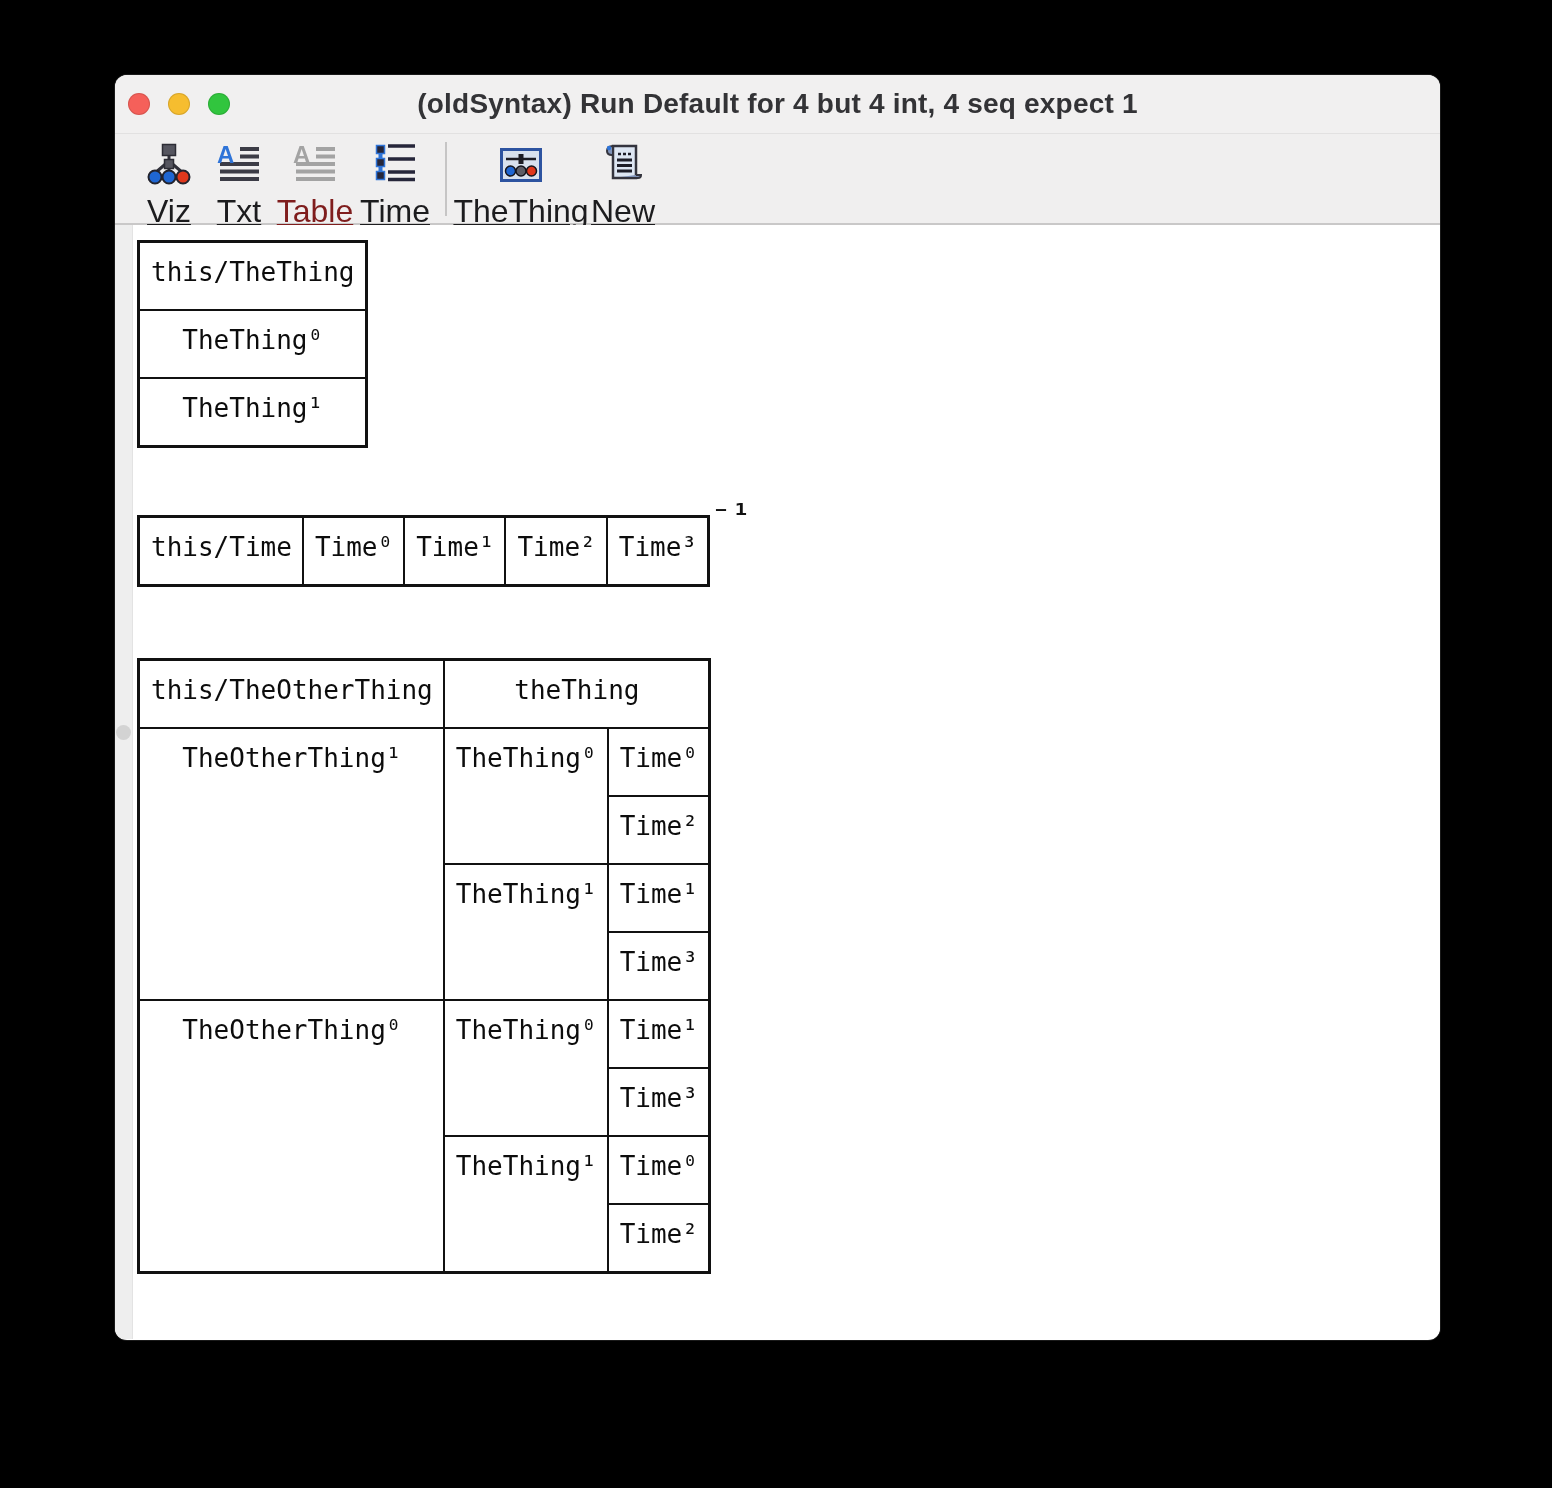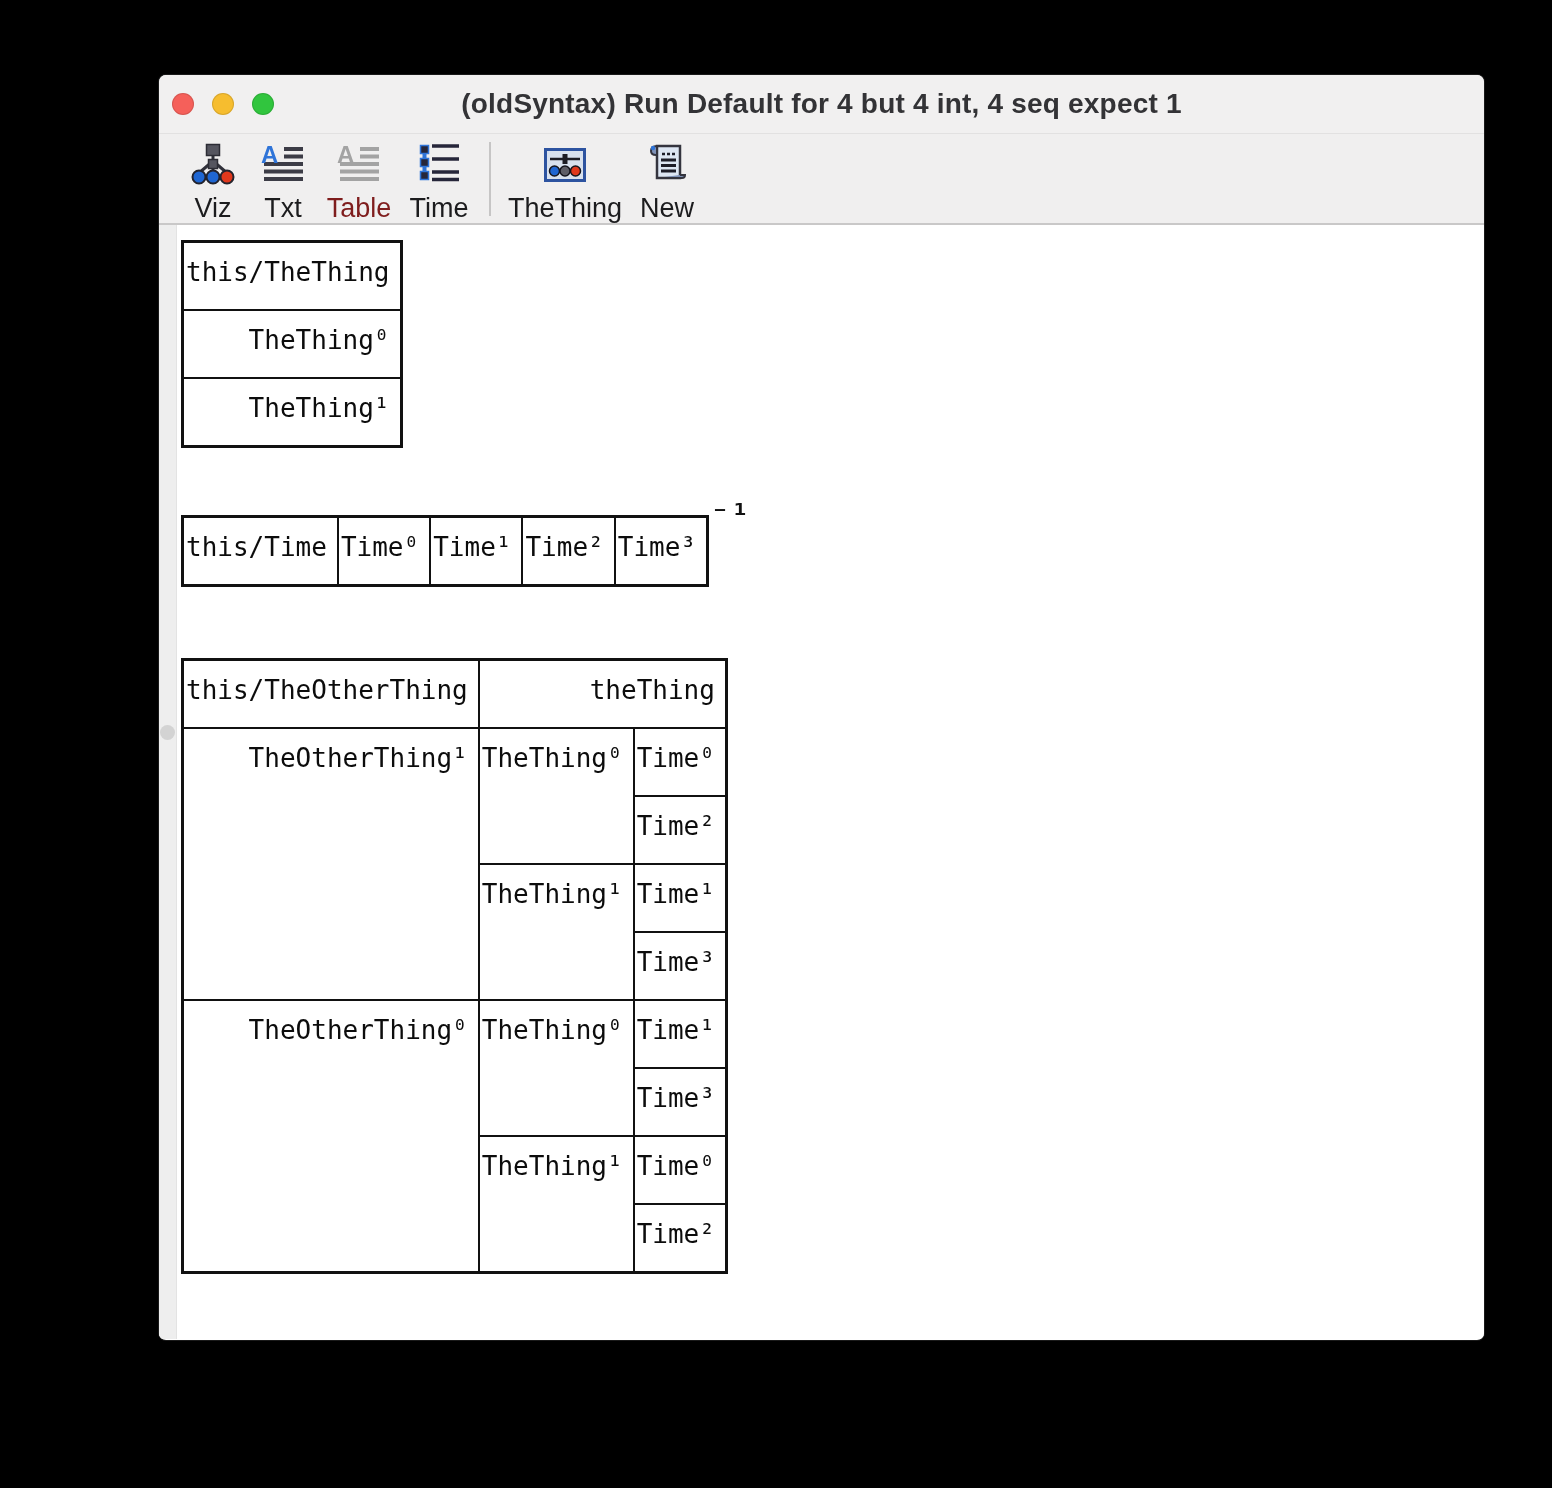--- a/index.html
+++ b/index.html
@@ -3,23 +3,22 @@
 <meta charset="utf-8">
 <style>
   html,body{margin:0;padding:0;}
   body{
     width:1552px;height:1488px;background:#000;position:relative;
     font-family:"Liberation Sans", sans-serif;
     -webkit-font-smoothing:antialiased;
   }
   .window{
     position:absolute;left:115px;top:75px;width:1325px;height:1265px;
-    background:#fff;border-radius:7px;overflow:hidden;
+    background:#fff;border-radius:12px;overflow:hidden;
     box-shadow:0 0 0 1px rgba(255,255,255,0.10), 0 25px 70px rgba(0,0,0,0.65);
-    margin-left:44px;
   }
   
   .titlebar{
     height:58px;background:#f1f0f0;border-bottom:1px solid #e2e1e1;
     display:flex;align-items:center;position:relative;
   }
   .traffic{display:flex;gap:18px;position:absolute;left:13px;top:18px;}
   .light{width:22px;height:22px;border-radius:50%;box-shadow:inset 0 0 0 1px rgba(0,0,0,0.12);}
   .light.red{background:#f5605a;}
   .light.yellow{background:#f6bd2f;}
@@ -31,21 +30,21 @@
   
   .toolbar{
     height:91px;background:#f0efef;border-bottom:2px solid #c9c8c8;
     display:flex;align-items:flex-start;padding-left:30px;box-sizing:border-box;
   }
   .tb-item{
     display:flex;flex-direction:column;align-items:center;justify-content:flex-start;
     margin-right:22px;padding-top:7px;cursor:default;
   }
   .tb-item .ic{width:48px;height:48px;display:flex;align-items:center;justify-content:center;}
-  .tb-item .lbl{font-size:27px;color:#1c1c1e;margin-top:6px;line-height:1;}
+  .tb-item .lbl{font-size:32px;color:#1c1c1e;margin-top:6px;line-height:1;text-decoration:underline;}
   .tb-item.disabled .lbl{color:#7f1d1d;}
   .tb-item.w-viz{width:48px;} .tb-item.w-txt{width:48px;} .tb-item.w-table{width:60px;}
   .tb-item.w-tree{width:56px;} .tb-item.w-eval{width:104px;} .tb-item.w-new{width:56px;}
   .tb-sep{width:2px;height:74px;background:#c6c5c5;margin:8px 22px 0 0;}
   
   .content{position:relative;height:1114px;background:#fff;}
   .split-strip{
     position:absolute;left:0;top:0;bottom:0;width:17px;background:#eeeeee;
     border-right:1px solid #e3e3e3;
   }
@@ -53,22 +52,22 @@
     position:absolute;left:1px;top:500px;width:15px;height:15px;border-radius:50%;
     background:#d3d3d3;
   }
   .tables{position:absolute;left:22px;top:15px;}
   table.alloy{
     border-collapse:collapse;table-layout:fixed;
     font-family:"DejaVu Sans Mono", monospace;font-size:26px;color:#0c0c0c;
   }
   table.alloy{border:3px solid #111;}
   table.alloy td{
-    border:2px solid #111;vertical-align:top;text-align:right;
-    padding:13px 10px 0 2px;line-height:1.25;white-space:nowrap;overflow:hidden;
+    border:2px solid #111;vertical-align:top;text-align:center;
+    padding:13px 10px 0 11px;line-height:1.25;white-space:nowrap;overflow:hidden;
   }
   .t-thething td{height:53px;}
   .t-thething .c{width:202px;}
   .t-time td{height:53px;}
   .t-time .c-head{width:139px;}
   .t-time .c-t{width:74px;}
   .t-other td.r{height:53px;}
   .t-other .c1{width:280px;}
   .t-other .c2{width:139px;}
   .t-other .c3{width:74px;}

